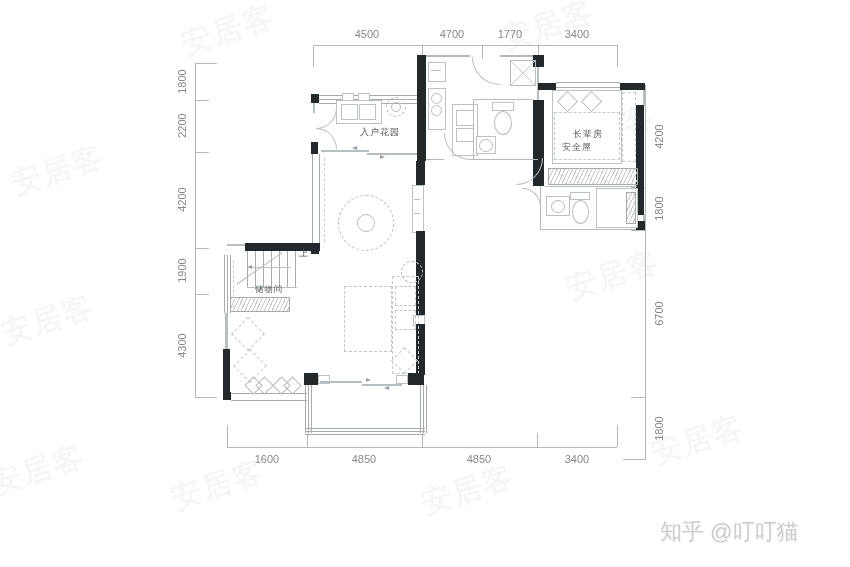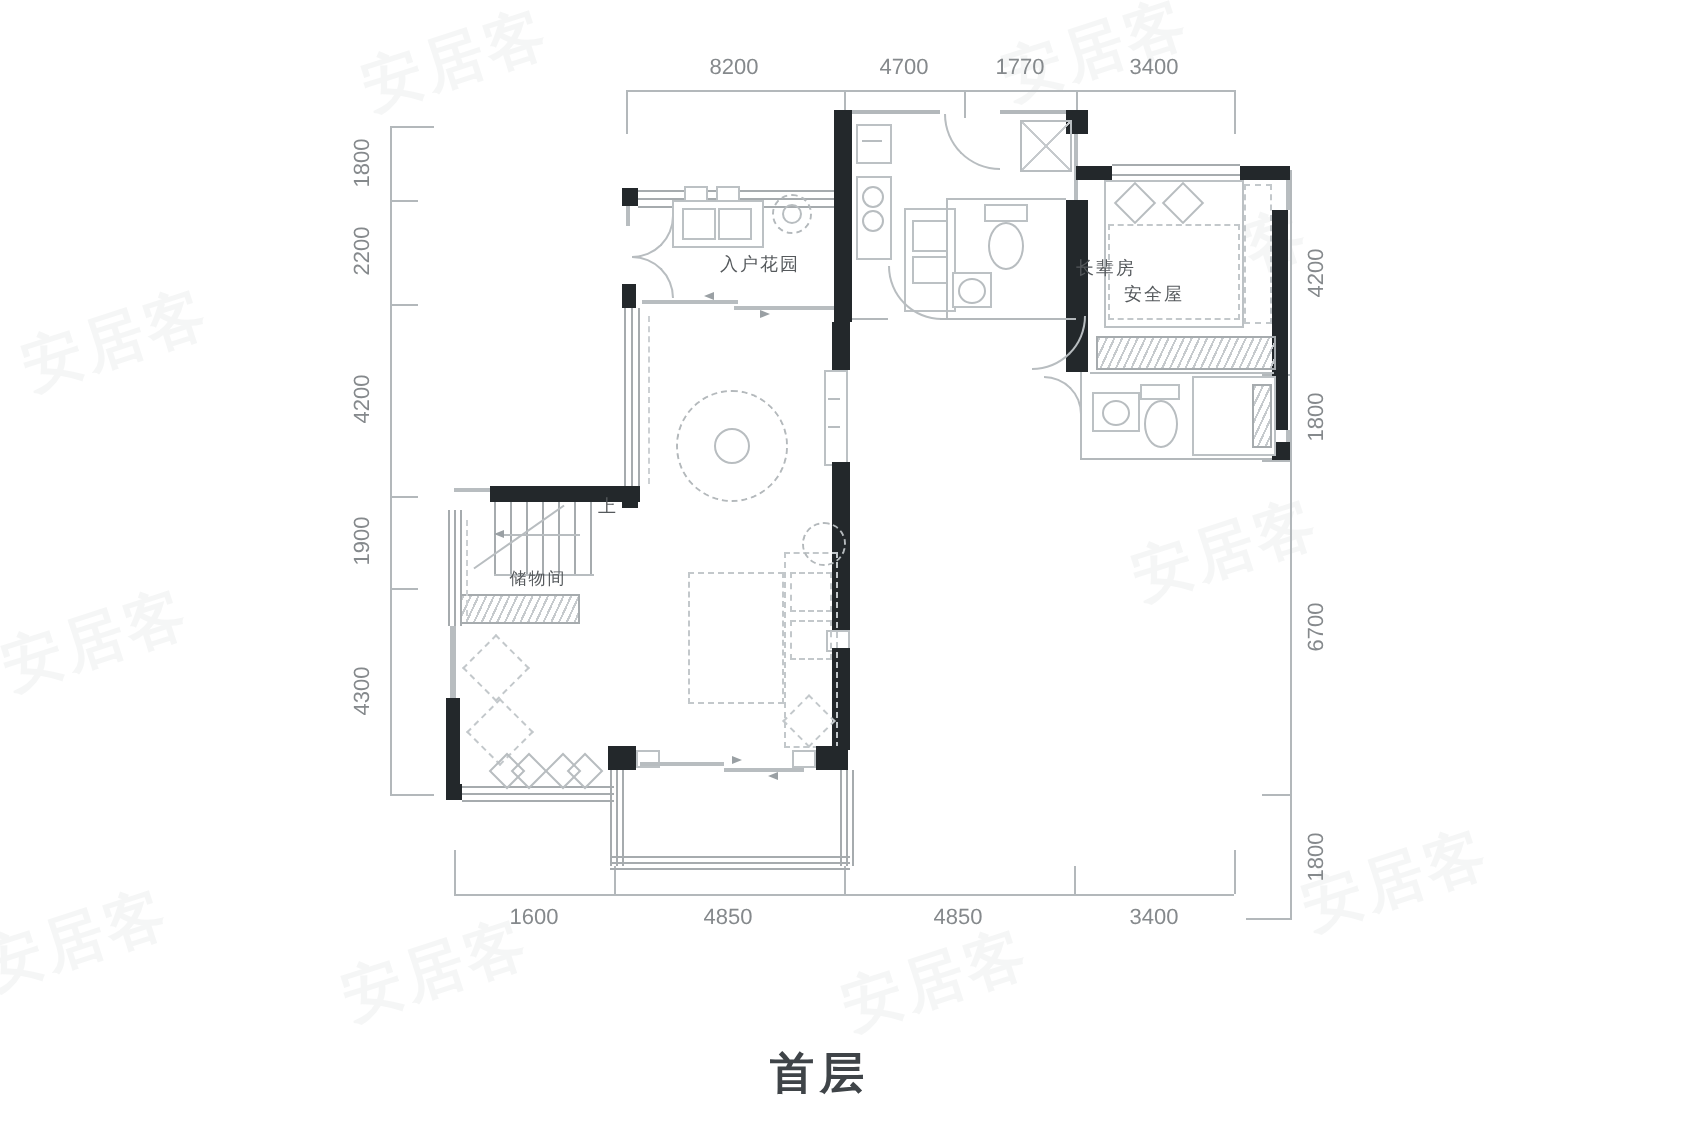--- a/index.html
+++ b/index.html
@@ -55,21 +55,21 @@
   <div class="wm" style="left:170px;top:465px;">安居客</div>
   <div class="wm" style="left:420px;top:470px;">安居客</div>
 
   <div>
     <div class="ln" style="left:313px;top:45px;width:304px;height:1px;"></div>
     <div class="ln" style="left:313px;top:45px;width:1px;height:22px;"></div>
     <div class="ln" style="left:422px;top:45px;width:1px;height:14px;"></div>
     <div class="ln" style="left:482px;top:45px;width:1px;height:14px;"></div>
     <div class="ln" style="left:538px;top:45px;width:1px;height:14px;"></div>
     <div class="ln" style="left:617px;top:45px;width:1px;height:22px;"></div>
-    <div class="dimlabel" style="left:337px;top:28px;width:60px;">8200</div>
+    <div class="dimlabel" style="left:337px;top:28px;width:60px;">4500</div>
     <div class="dimlabel" style="left:422px;top:28px;width:60px;">4700</div>
     <div class="dimlabel" style="left:480px;top:28px;width:60px;">1770</div>
     <div class="dimlabel" style="left:547px;top:28px;width:60px;">3400</div>
   </div>
 
   <div>
     <div class="ln" style="left:227px;top:447px;width:390px;height:1px;"></div>
     <div class="ln" style="left:227px;top:425px;width:1px;height:22px;"></div>
     <div class="ln" style="left:307px;top:433px;width:1px;height:14px;"></div>
     <div class="ln" style="left:422px;top:433px;width:1px;height:14px;"></div>
@@ -147,21 +147,21 @@
     <div class="ln" style="left:540px;top:229px;width:105px;height:1px;"></div>
     <div class="wall" style="left:636px;top:221px;width:9px;height:9px;"></div>
     <div class="lt" style="left:545px;top:186px;width:92px;height:1px;"></div>
     <div class="lt" style="left:540px;top:186px;width:1px;height:43px;"></div>
     <div class="hatch" style="left:548px;top:168px;width:88px;height:15px;"></div>
     <div class="furn" style="left:552px;top:90px;width:68px;height:72px;"></div>
     <div class="dia" style="left:560px;top:94px;width:13px;height:13px;"></div>
     <div class="dia" style="left:584px;top:94px;width:13px;height:13px;"></div>
     <div class="dash" style="left:554px;top:112px;width:64px;height:46px;"></div>
     <div class="dash" style="left:622px;top:92px;width:12px;height:68px;"></div>
-    <div class="roomlabel" style="left:523px;top:128px;width:60px;">长辈房</div>
+    <div class="roomlabel" style="left:558px;top:128px;width:60px;">长辈房</div>
     <div class="roomlabel" style="left:547px;top:141px;width:60px;">安全屋</div>
     <div class="arc-br" style="left:516px;top:158px;width:26px;height:26px;"></div>
     <div class="arc-tr" style="left:522px;top:188px;width:18px;height:18px;"></div>
     <div class="furn" style="left:546px;top:196px;width:22px;height:18px;"></div>
     <div class="circ" style="left:551px;top:200px;width:12px;height:11px;"></div>
     <div class="furn" style="left:570px;top:192px;width:18px;height:6px;"></div>
     <div class="circ" style="left:572px;top:200px;width:15px;height:22px;"></div>
     <div class="furn" style="left:596px;top:188px;width:40px;height:38px;"></div>
     <div class="hatch" style="left:626px;top:192px;width:8px;height:30px;"></div>
   </div>
@@ -243,15 +243,15 @@
     <div class="furn" style="left:396px;top:375px;width:10px;height:7px;"></div>
     <div class="lt" style="left:320px;top:381px;width:42px;height:2px;"></div>
     <div class="lt" style="left:362px;top:384px;width:40px;height:2px;"></div>
     <div class="tri-r" style="left:366px;top:378px;"></div>
     <div class="tri-l" style="left:384px;top:386px;"></div>
     <div class="winV" style="left:305px;top:385px;width:5px;height:48px;"></div>
     <div class="winH" style="left:305px;top:428px;width:120px;height:5px;"></div>
     <div class="winV" style="left:420px;top:385px;width:5px;height:48px;"></div>
   </div>
 
-  <div id="floor-title">首层</div>
+  <div id="credit">知乎 @叮叮猫</div>
 
 </div>
 
 </body></html>

